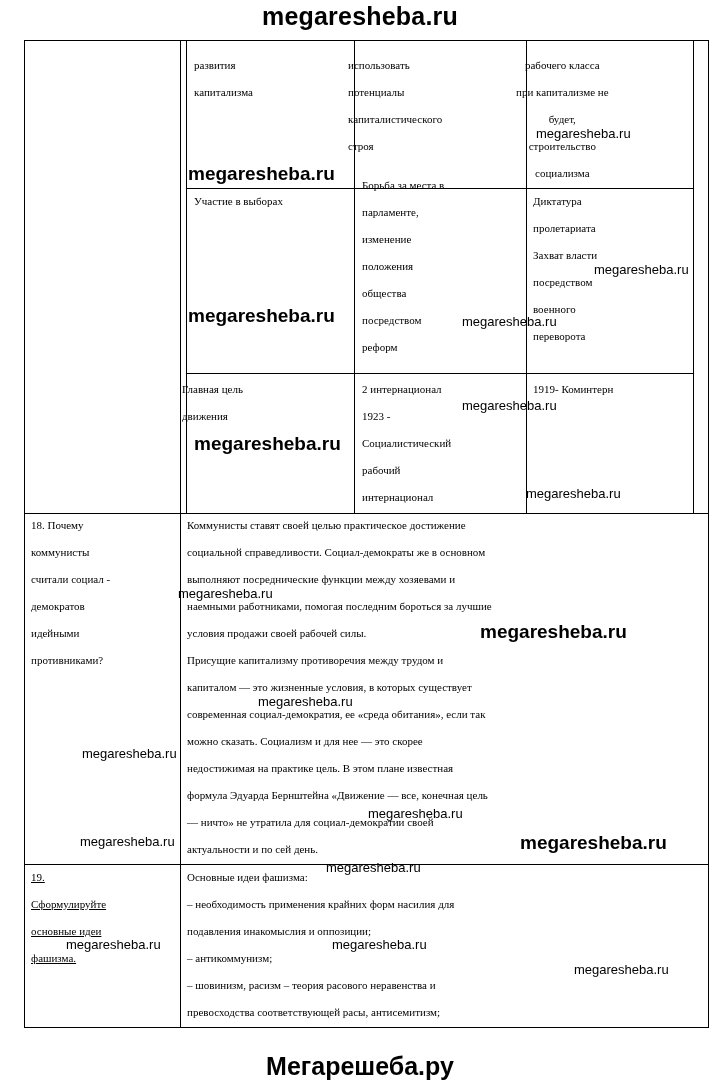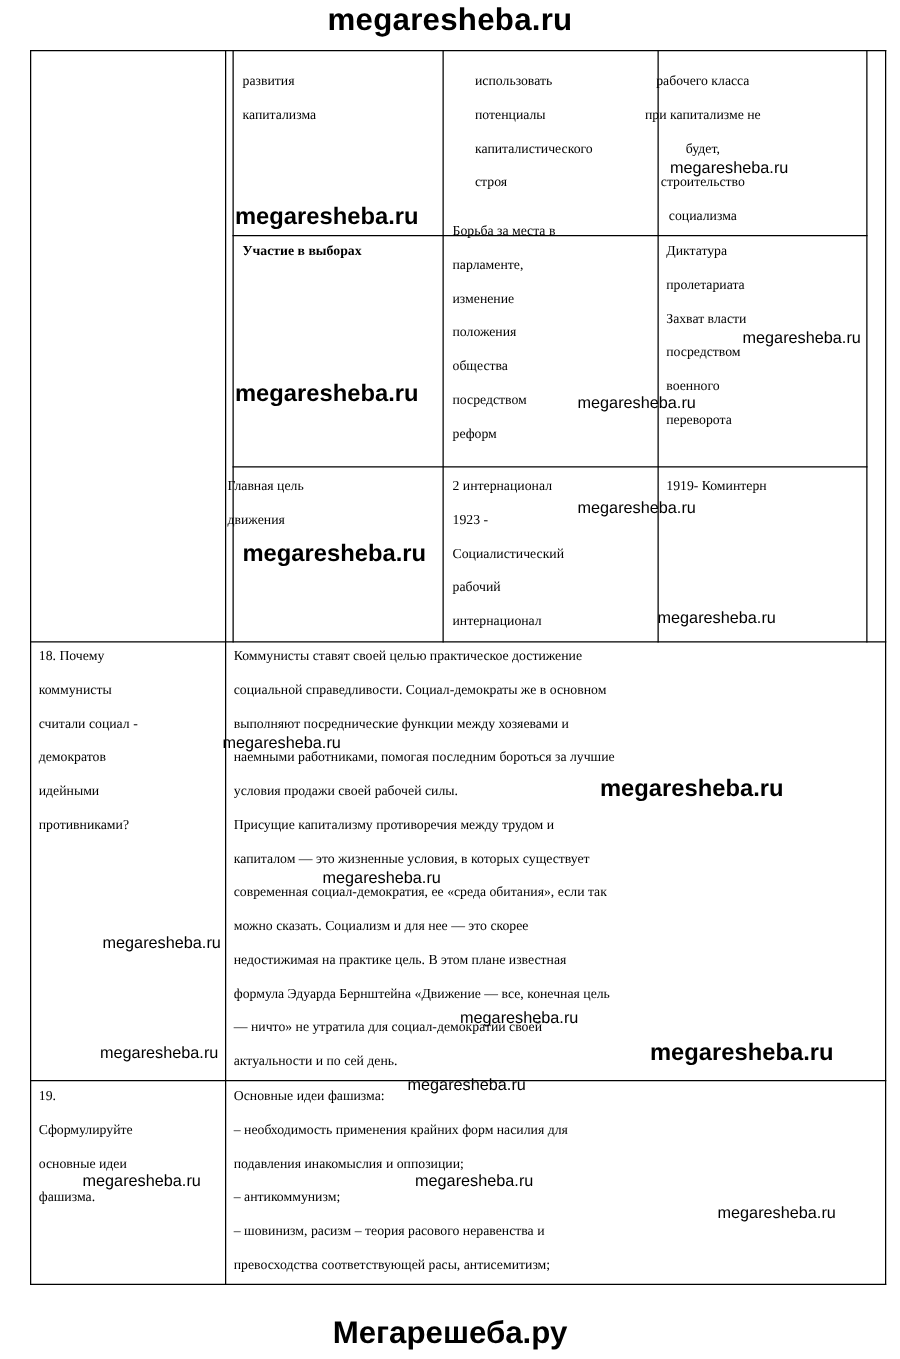--- a/index.html
+++ b/index.html
@@ -47,31 +47,31 @@
   <div class="line" style="left:693px;top:40px;width:1px;height:474px;"></div>
   <div class="line" style="left:186px;top:188px;width:508px;height:1px;"></div>
   <div class="line" style="left:186px;top:373px;width:508px;height:1px;"></div>
 
   <div class="line" style="left:24px;top:513px;width:685px;height:1px;"></div>
   <div class="line" style="left:24px;top:864px;width:685px;height:1px;"></div>
 </div>
 
 <div class="txt" style="left:194px;top:52px;">развития
 капитализма</div>
-<div class="txt" style="left:380px;top:52px;">использовать
+<div class="txt" style="left:348px;top:52px;">использовать
 потенциалы
 капиталистического
 строя</div>
 <div class="txt" style="left:516px;top:52px;text-align:center;">рабочего класса
 при капитализме не
 будет,
 строительство
 социализма</div>
 
-<div class="txt" style="left:194px;top:188px;font-weight:bold;">Участие в выборах</div>
+<div class="txt" style="left:194px;top:188px;">Участие в выборах</div>
 <div class="txt" style="left:362px;top:172px;">Борьба за места в
 парламенте,
 изменение
 положения
 общества
 посредством
 реформ</div>
 <div class="txt" style="left:533px;top:188px;">Диктатура
 пролетариата
 Захват власти
@@ -101,21 +101,21 @@
 условия продажи своей рабочей силы.
 Присущие капитализму противоречия между трудом и
 капиталом — это жизненные условия, в которых существует
 современная социал-демократия, ее «среда обитания», если так
 можно сказать. Социализм и для нее — это скорее
 недостижимая на практике цель. В этом плане известная
 формула Эдуарда Бернштейна «Движение — все, конечная цель
 — ничто» не утратила для социал-демократии своей
 актуальности и по сей день.</div>
 
-<div class="txt" style="left:31px;top:864px;">19.
+<div class="txt" style="left:31px;top:864px;text-decoration:underline;">19.
 Сформулируйте
 основные идеи
 фашизма.</div>
 <div class="txt" style="left:187px;top:864px;">Основные идеи фашизма:
 – необходимость применения крайних форм насилия для
 подавления инакомыслия и оппозиции;
 – антикоммунизм;
 – шовинизм, расизм – теория расового неравенства и
 превосходства соответствующей расы, антисемитизм;</div>
 

